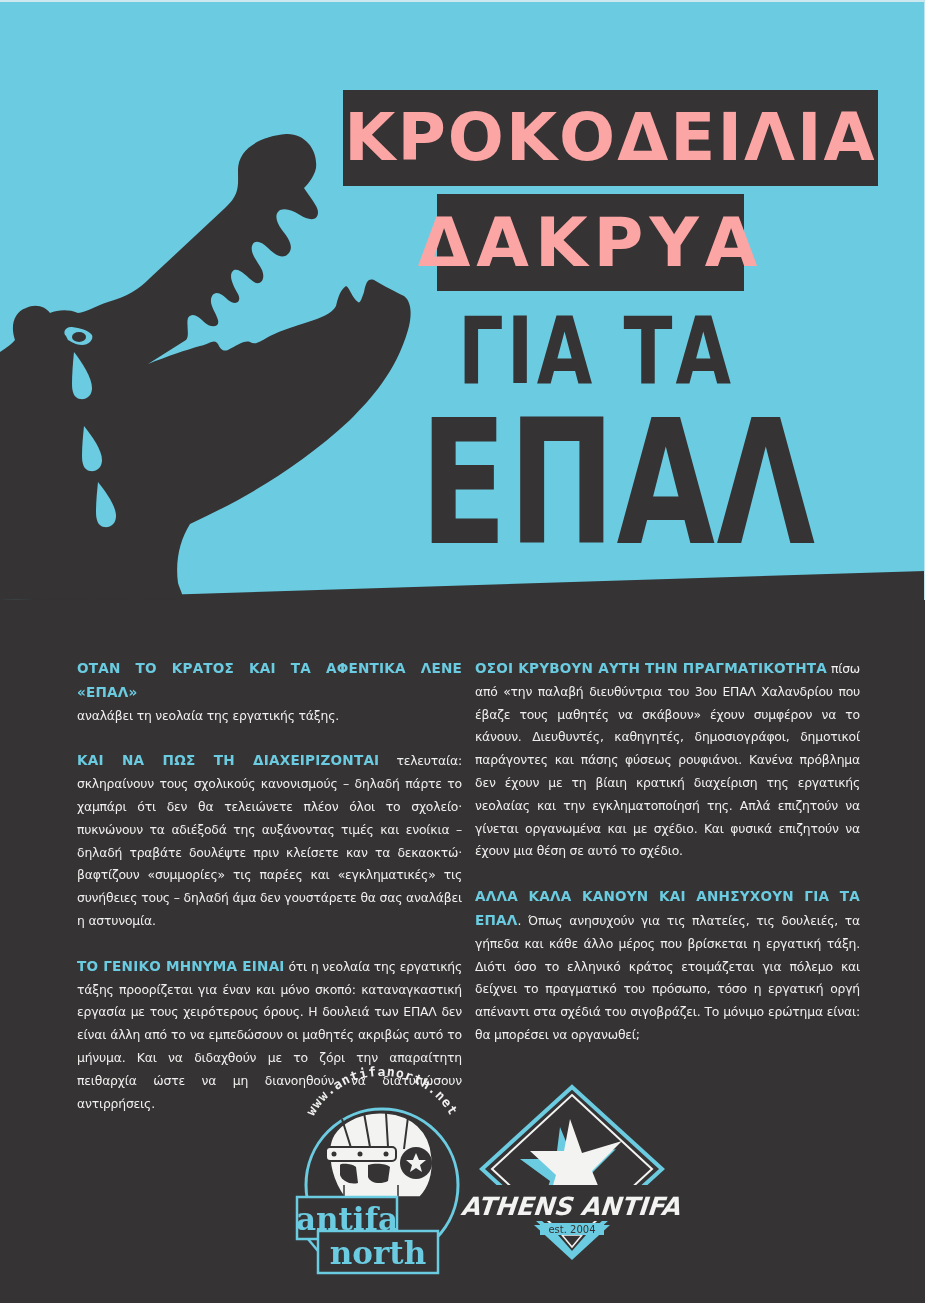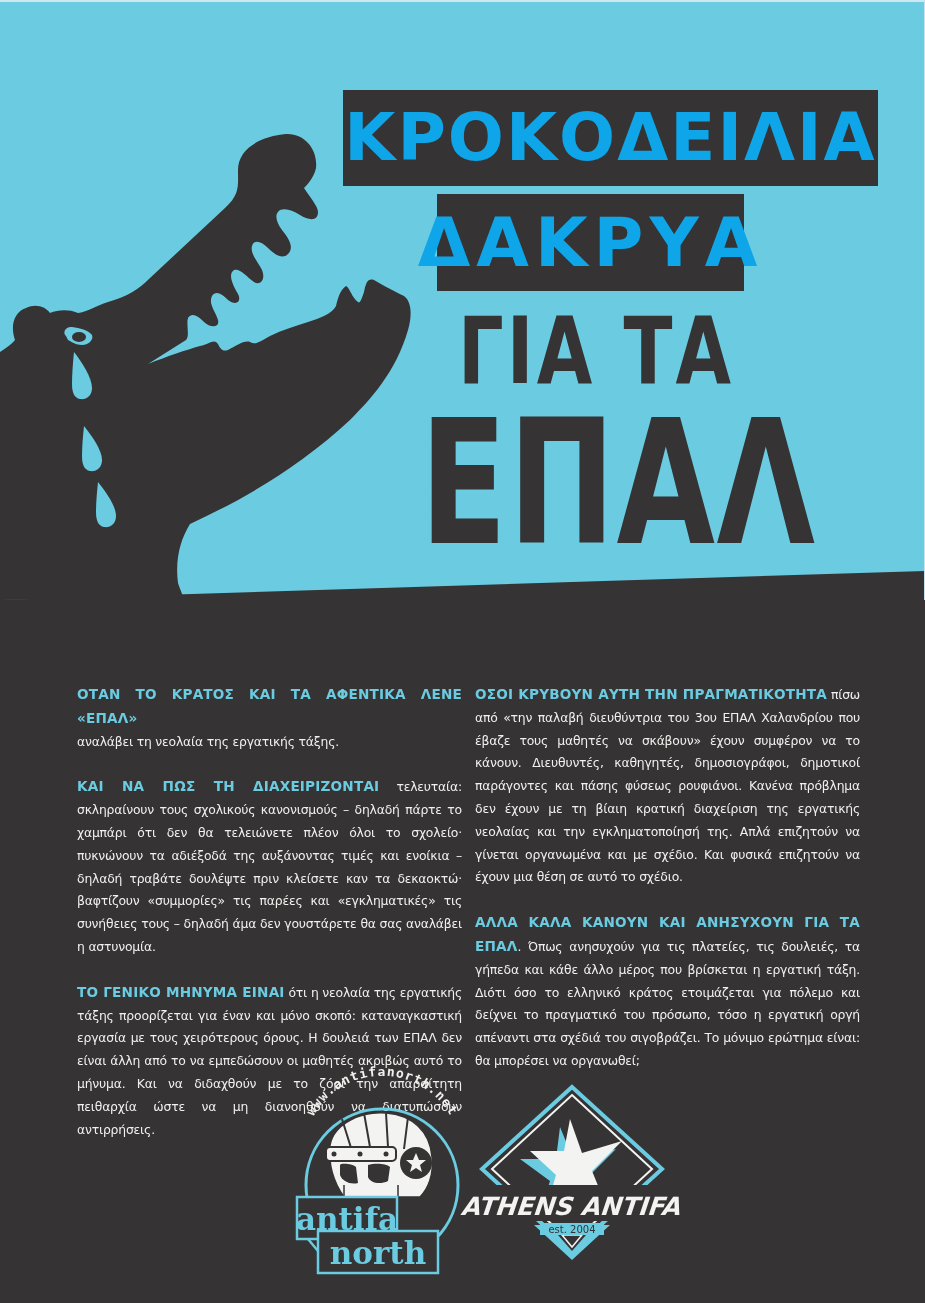--- a/index.html
+++ b/index.html
@@ -42,21 +42,21 @@
       left: 0; top: 0;
       width: 925px;
       height: 620px;
     }
     .hero-bg svg {
       display: block;
     }
     .title-box {
       position: absolute;
       background: #353334;
-      color: #0ea5e9;
+      color: #fca5a5;
       font-family: "DejaVu Sans", sans-serif;
       font-weight: bold;
       text-align: center;
       line-height: 1;
       white-space: nowrap;
       display: flex;
       align-items: center;
       justify-content: center;
       letter-spacing: 2px;
     }
@@ -88,21 +88,21 @@
     }
     .title-plain.line4 {
       left: 420px; top: 398px;
       font-size: 172px;
       letter-spacing: 2px;
       transform: scaleX(0.74);
     }
 
     .columns {
       position: absolute;
-      top: 683px;
+      top: 657px;
       left: 77px;
       width: 783px;
       display: flex;
       justify-content: space-between;
     }
     .col {
       width: 385px;
     }
     .para {
       color: #f0f0ee;

